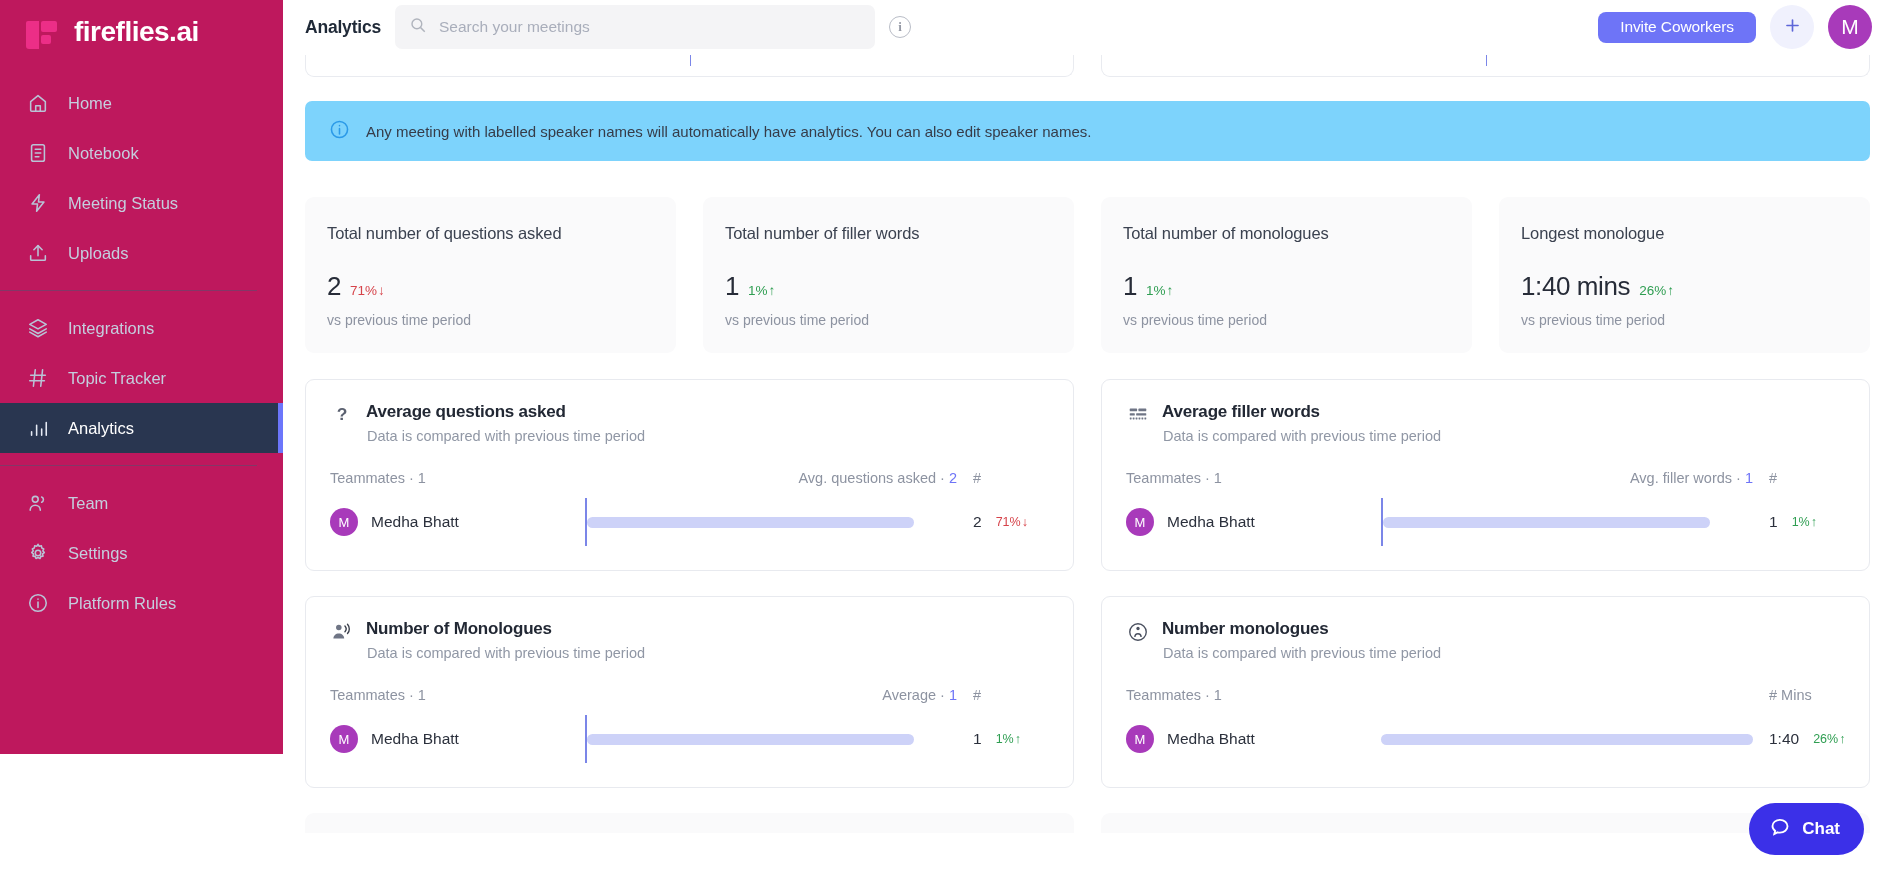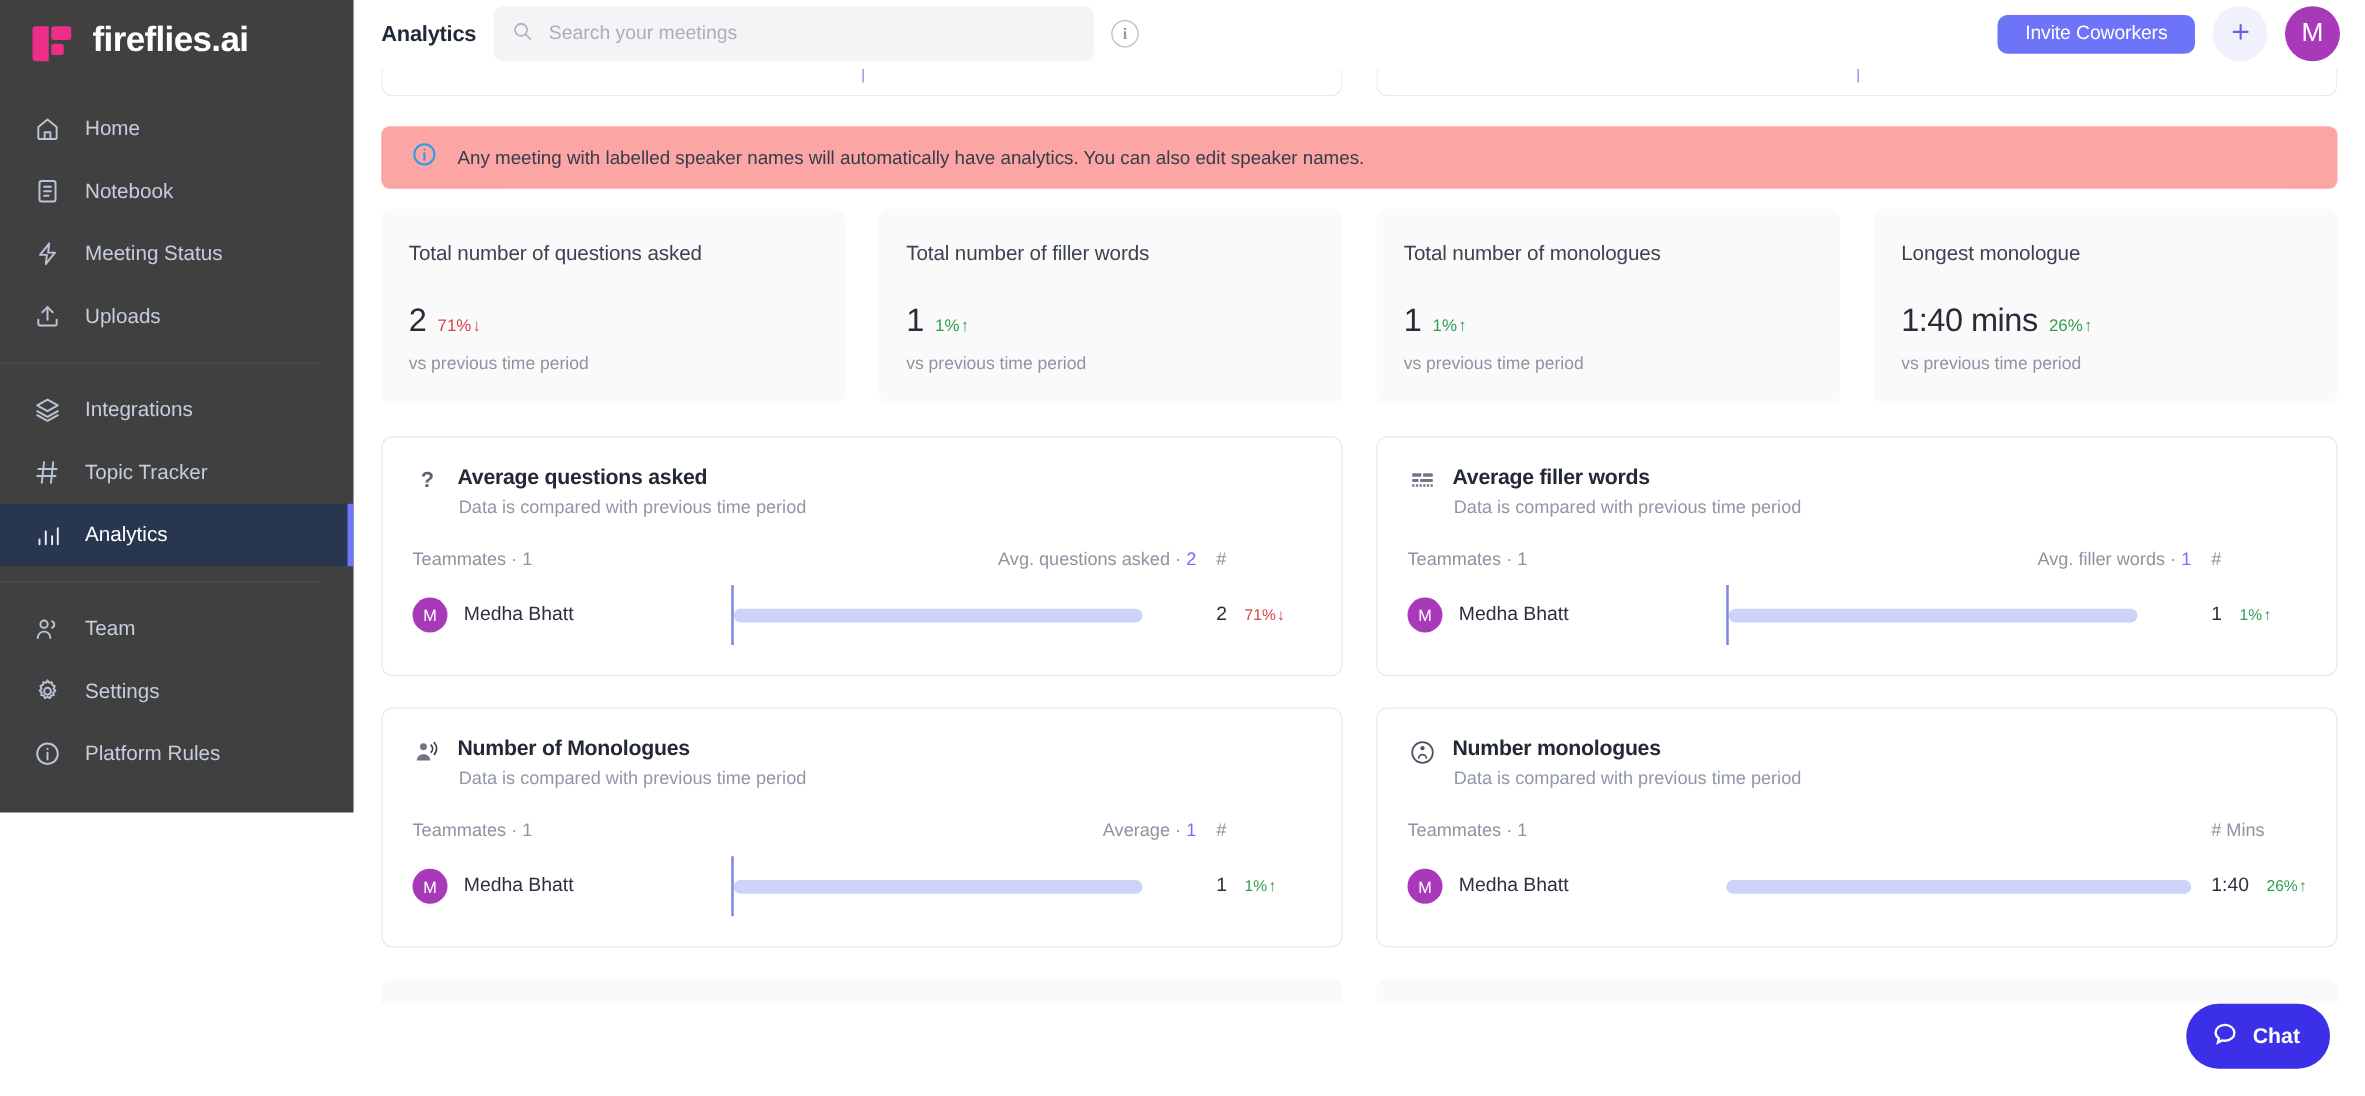--- a/index.html
+++ b/index.html
@@ -7,22 +7,22 @@
     width: 1892px; height: 877px;
     overflow: hidden;
     font-family: "Liberation Sans", sans-serif;
     background: #ffffff;
   }
   .app { display: flex; width: 1892px; height: 877px; }
 
   
   .sidebar {
     width: 283px; flex: 0 0 283px;
-    background: #404040;
-    height: 650px;
+    background: #be185d;
+    height: 754px;
     position: relative;
     overflow: hidden;
   }
   .brand {
     display: flex; align-items: center;
     gap: 14px;
     padding: 18px 0 18px 26px;
     height: 64px;
   }
   .brand-logo { width: 34px; height: 34px; position: relative; flex: 0 0 34px; }
@@ -110,23 +110,23 @@
     flex: 1; height: 22px;
     border: 1px solid #e9ebf0; border-top: none;
     border-radius: 0 0 9px 9px; background: #fff;
     position: relative;
   }
   .partial-card .tick {
     position: absolute; top: 0; left: 50%; width: 1px; height: 11px; background: #7b86e8;
   }
 
   .banner {
-    background: #fca5a5; border-radius: 7px;
-    height: 50px; display: flex; align-items: center; gap: 16px;
-    padding: 0 24px; margin-bottom: 16px;
+    background: #7dd3fc; border-radius: 7px;
+    height: 60px; display: flex; align-items: center; gap: 16px;
+    padding: 0 24px; margin-bottom: 36px;
   }
   .banner svg { width: 21px; height: 21px; flex:0 0 21px; }
   .banner-text { font-size: 15px; color: #363c49; }
 
   
   .stats-row { display: flex; gap: 27px; margin-bottom: 26px; }
   .stat-card {
     flex: 1; background: #fafafb; border-radius: 9px;
     padding: 27px 22px 25px 22px; min-height: 148px;
   }

